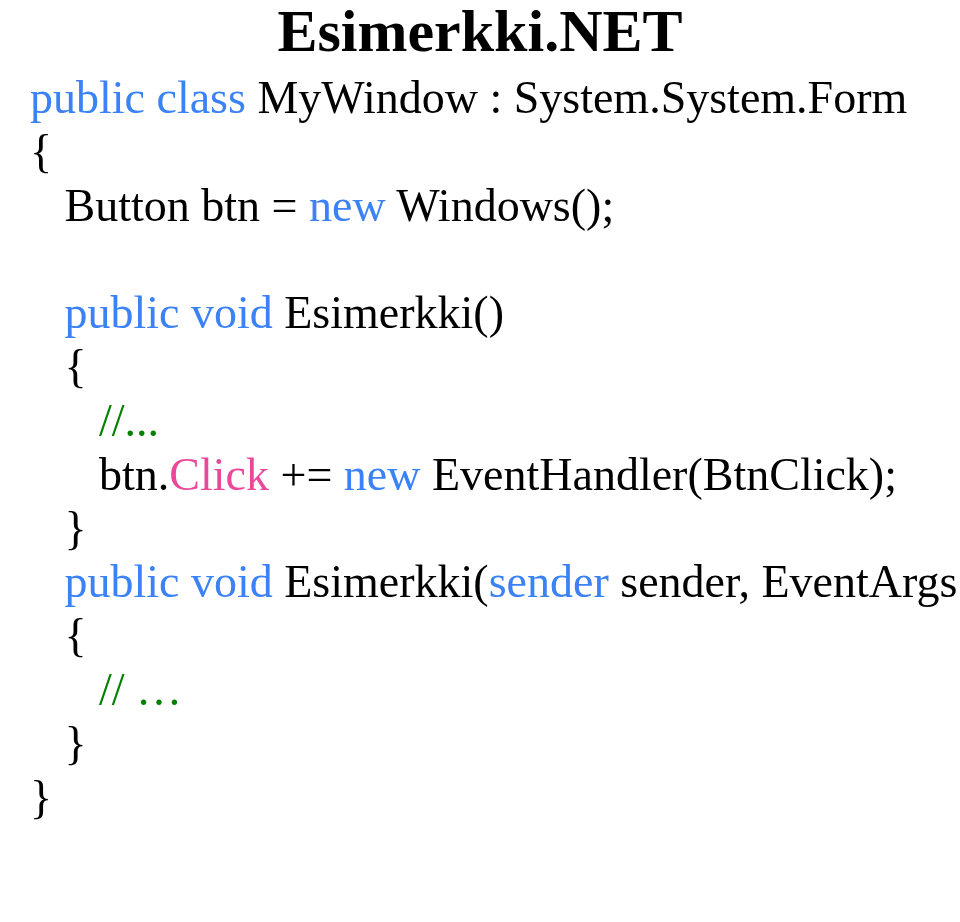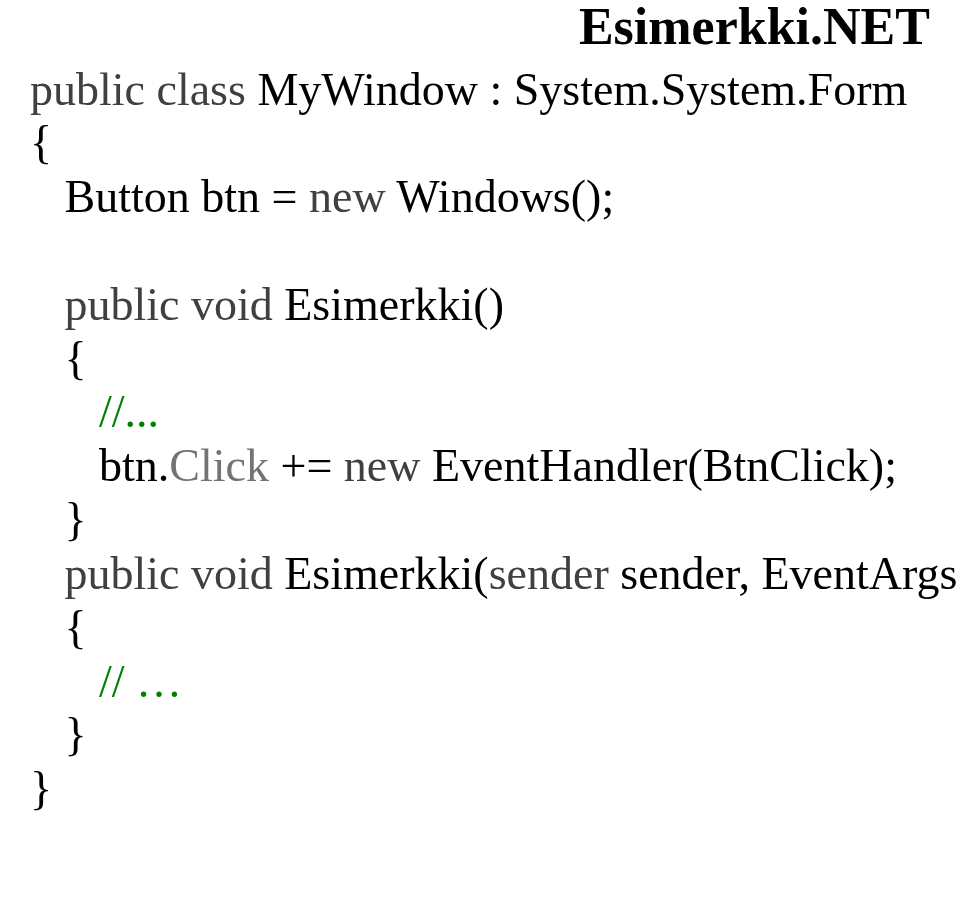--- a/index.html
+++ b/index.html
@@ -12,37 +12,37 @@
     color: #000000;
   }
   .page {
     width: 960px;
     height: 922px;
     position: relative;
     box-sizing: border-box;
     padding: 0 30px 0 30px;
   }
   .title {
-    font-size: 52px;
+    font-size: 60px;
     line-height: 1.05;
-    text-align: right;
+    text-align: center;
     letter-spacing: 0px;
     margin: 0;
     padding-top: 0px;
     padding-right: 0px;
   }
   .codeblock {
     font-size: 46px;
     line-height: 1.17;
     white-space: pre;
     padding-top: 8px;
     padding-left: 0px;
   }
-  .blue { color: #404040; }
-  .lightblue { color: #737373; }
+  .blue { color: #3b82f6; }
+  .lightblue { color: #ec4899; }
   .green { color: #008000; }
 </style>
 </head>
 <body>
 
 <div class="page">
 
   <h1 class="title">Esimerkki.NET</h1>
 
   <div class="codeblock"><span class="blue">public class</span><span> MyWindow : System.System.Form</span>

